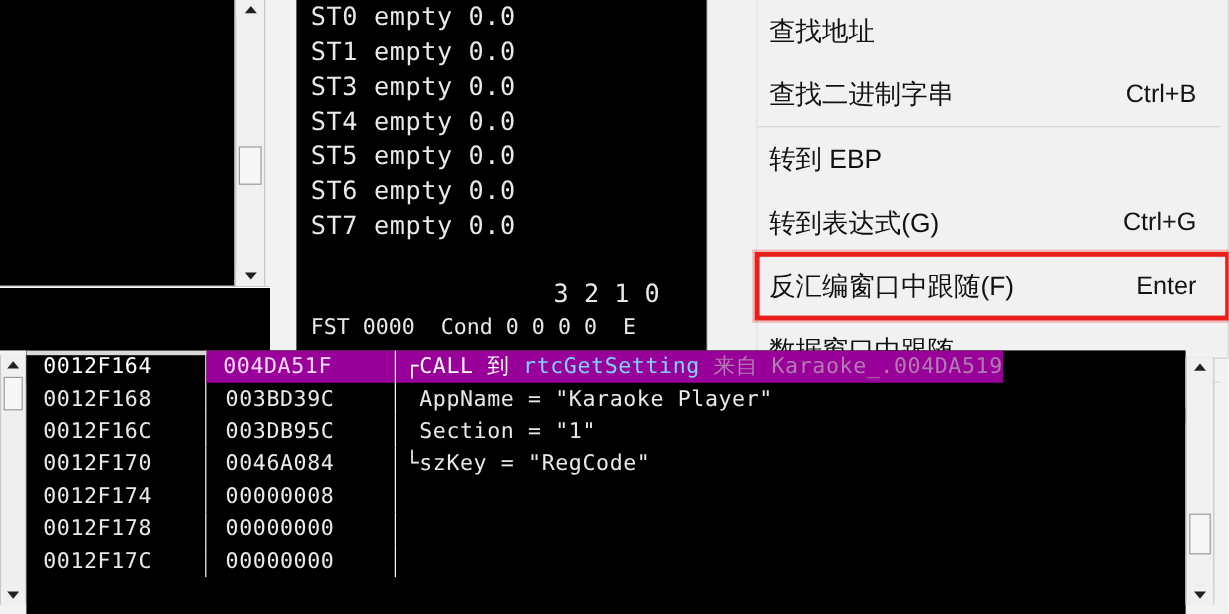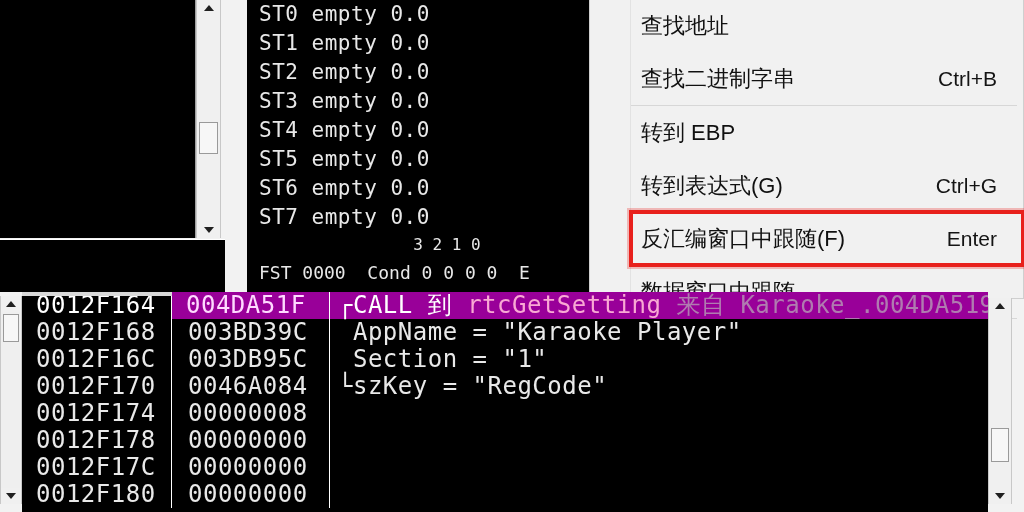--- a/index.html
+++ b/index.html
@@ -100,21 +100,21 @@
     font-size: 21px;
     line-height: 29px;
     letter-spacing: 0.5px;
     white-space: pre;
     font-family: "DejaVu Sans Mono", monospace;
   }
   .fpu-flagbits {
     position: absolute;
     left: 12px; top: 232px;
     color: #e8e8e8;
-    font-size: 16px;
+    font-size: 21px;
     line-height: 26px;
     white-space: pre;
     font-family: "DejaVu Sans Mono", monospace;
   }
   .fpu-fst {
     position: absolute;
     left: 12px; top: 260px;
     color: #e8e8e8;
     font-size: 18px;
     line-height: 26px;
@@ -202,21 +202,21 @@
     position: relative;
     height: 27px;
     white-space: nowrap;
     font-family: "DejaVu Sans Mono", monospace;
   }
   .cell {
     display: inline-block;
     vertical-align: top;
     height: 27px;
     line-height: 27px;
-    font-size: 24px;
+    font-size: 18px;
     letter-spacing: 0.5px;
     color: #e9e9e9;
     box-sizing: border-box;
     white-space: pre;
   }
   .cell.addr {
     width: 150px;
     padding-left: 14px;
     border-right: 1px solid #ffffff;
   }
@@ -234,21 +234,21 @@
   }
   .stack-row.selected .cell.val {
     background: #990099;
     color: #ffd9ff;
     padding-left: 14px;
   }
   .stack-row.selected .cell.cmt {
     background: #990099;
     color: #ffffff;
   }
-  .sel-call-name { color: #f9a8d4; }
+  .sel-call-name { color: #7dd3fc; }
   .sel-dim { color: #b07bb0; }
   .row-topline {
     position: absolute;
     left: 0; top: 0;
     width: 150px; height: 4px;
     background: #d8d8d8;
   }
   .bracket {
     color: #e9e9e9;
   }
@@ -268,21 +268,20 @@
     <div class="sb-thumb"></div>
     <div class="sb-arrow down">
         <span class="tri-down"></span>
       </div>
   </div>
 
   <div class="fpu-pane">
     <div class="fpu-rows">
       <div class="fpu-row">ST0 empty 0.0</div>
       <div class="fpu-row">ST1 empty 0.0</div>
-      <div class="fpu-row">ST2 empty 0.0</div>
       <div class="fpu-row">ST3 empty 0.0</div>
       <div class="fpu-row">ST4 empty 0.0</div>
       <div class="fpu-row">ST5 empty 0.0</div>
       <div class="fpu-row">ST6 empty 0.0</div>
       <div class="fpu-row">ST7 empty 0.0</div>
     </div>
     <div class="fpu-flagbits">                3 2 1 0</div>
     <div class="fpu-fst">FST 0000  Cond 0 0 0 0  E</div>
   </div>
 
@@ -366,23 +365,20 @@
     </div>
 
     <div class="stack-row">
       <span class="cell addr">0012F178</span><span class="cell val">00000000</span><span class="cell cmt"></span>
     </div>
 
     <div class="stack-row">
       <span class="cell addr">0012F17C</span><span class="cell val">00000000</span><span class="cell cmt"></span>
     </div>
 
-    <div class="stack-row">
-      <span class="cell addr">0012F180</span><span class="cell val">00000000</span><span class="cell cmt"></span>
-    </div>
 
   </div>
 
   <div class="vscroll" id="sb-stack-right">
     <div class="sb-arrow up">
         <span class="tri-up"></span>
       </div>
     <div class="sb-thumb"></div>
     <div class="sb-arrow down">
         <span class="tri-down"></span>

